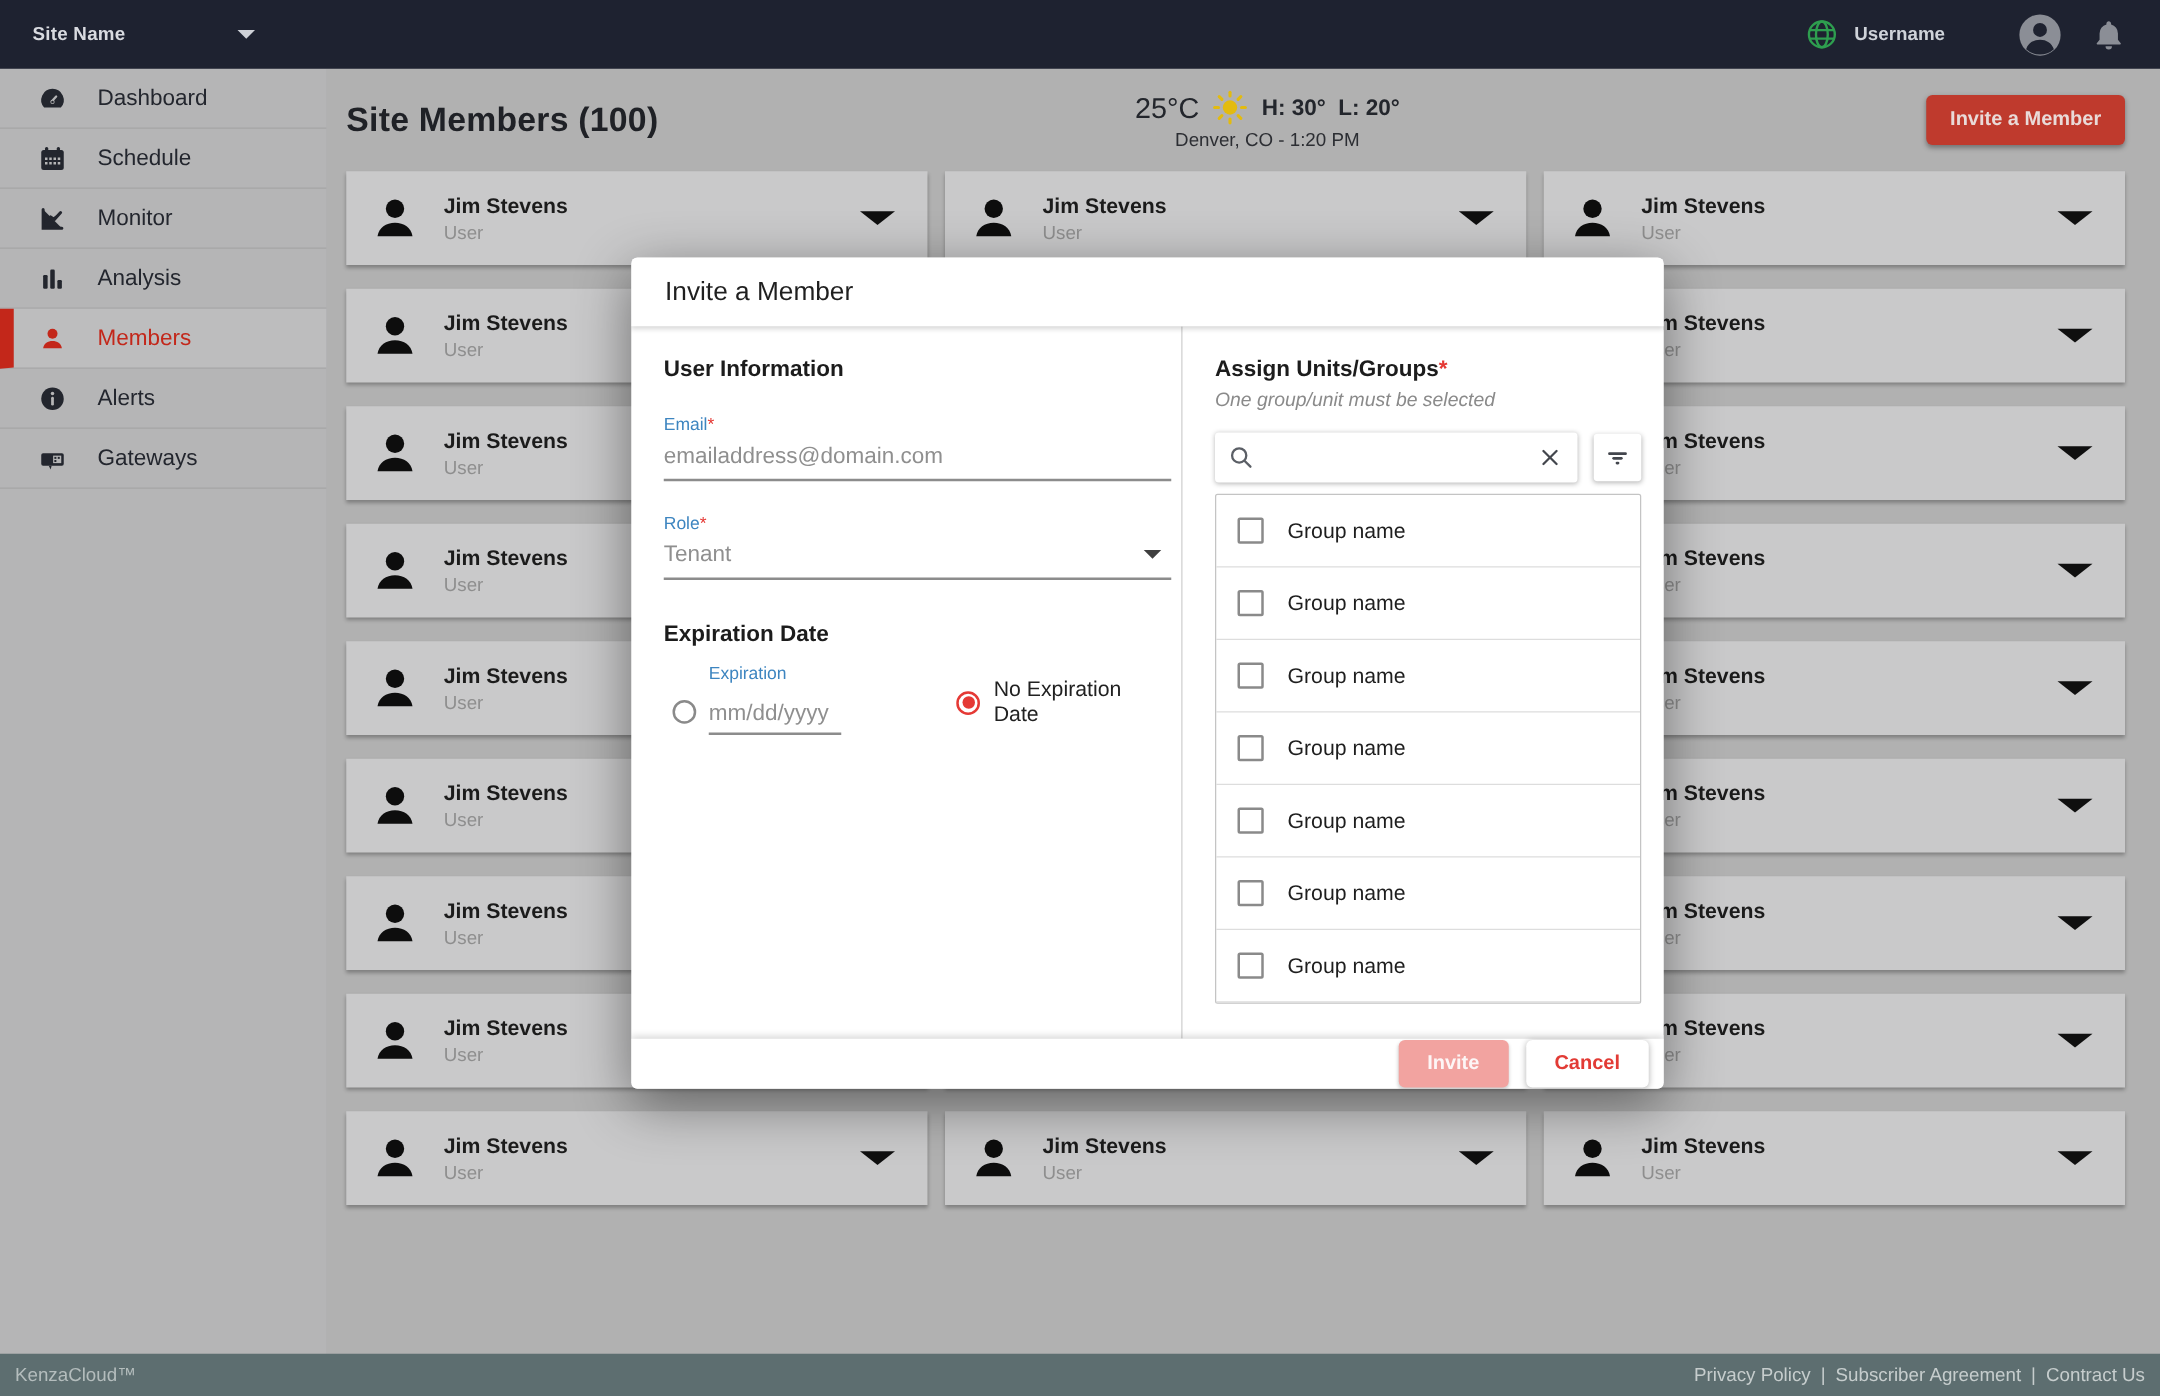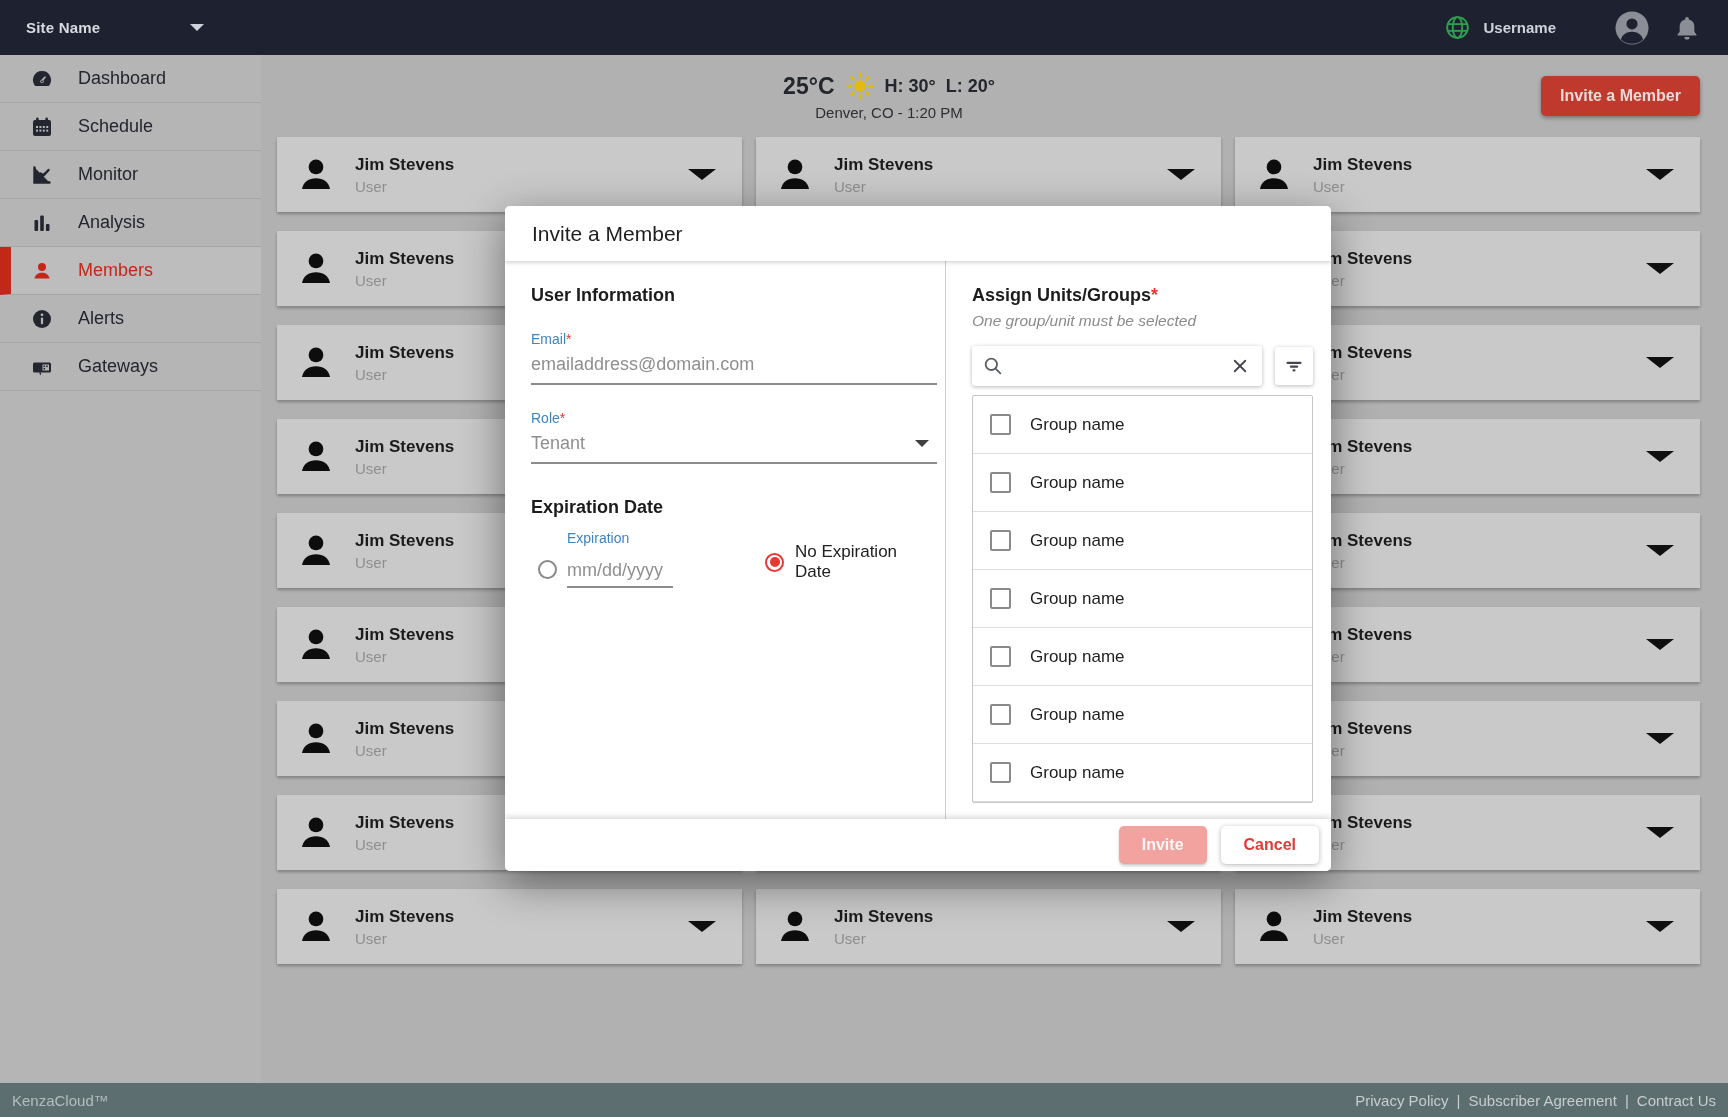--- a/index.html
+++ b/index.html
@@ -24,21 +24,21 @@
               border-bottom:1px solid #a5a5a5; color:#23262e; font-size:18px; cursor:pointer; }
   .nav-item svg { width:24px; height:24px; fill:currentColor; flex:none; }
   .nav-item.active { background:#bdbdbe; color:#c3271a; border-left:11px solid #c3271a; padding-left:19px; }
 
   
   .main { position:absolute; left:261px; top:55px; right:0; bottom:34px; overflow:hidden; }
   .main-header { display:flex; align-items:center; padding:16px 28px 14px 16px; }
   .page-title { font-size:27px; color:#1f2126; letter-spacing:.2px; white-space:nowrap; }
   .weather { flex:1; display:flex; flex-direction:column; align-items:center; margin-left:-40px; }
   .weather-line1 { display:flex; align-items:center; gap:10px; }
-  .w-temp { font-size:23px; font-weight:700; color:#23262c; }
+  .w-temp { font-size:23px; font-weight:400; color:#23262c; }
   .w-hl { font-size:18px; font-weight:700; color:#23262c; }
   .weather-line2 { font-size:15px; color:#2c2e33; margin-top:3px; }
   .invite-btn { background:#bf3a2d; color:#e9dad8; font-size:16px; font-weight:700; border:none;
                 padding:11px 19px; border-radius:5px; box-shadow:0 2px 4px rgba(0,0,0,.35); cursor:pointer; white-space:nowrap; }
 
   .grid { display:grid; grid-template-columns:repeat(3,1fr); column-gap:14px; row-gap:19px;
           padding:2px 28px 0 16px; }
   .card { height:75px; background:#c9c9ca; display:flex; align-items:center; padding:0 26px 0 18px;
           box-shadow:0 2px 3px rgba(0,0,0,.28); cursor:pointer; }
   .card svg.person { width:42px; height:42px; fill:#0d0d0d; flex:none; }
@@ -100,21 +100,21 @@
                 display:flex; align-items:center; justify-content:center; cursor:pointer; flex:none; }
 
   .group-list { margin-top:9px; border:1px solid #c4c4c4; border-radius:2px; background:#fff; }
   .group-row { height:58px; display:flex; align-items:center; gap:19px; padding-left:17px;
                border-bottom:1px solid #ddd; cursor:pointer; }
   .group-row.select-all { height:52px; }
   .group-row.select-all .group-label { font-weight:700; }
   .checkbox { width:21px; height:21px; border:2px solid #8a8a8a; border-radius:2px; background:#fff; flex:none; cursor:pointer; }
   .group-label { font-size:17px; color:#1e1e1e; }
 
-  .modal-footer { flex:none; height:52px; background:#fff; position:relative; z-index:3;
+  .modal-footer { flex:none; height:40px; background:#fff; position:relative; z-index:3;
                   box-shadow:0 -2px 6px rgba(0,0,0,.16); display:flex; align-items:center;
                   justify-content:flex-end; gap:14px; padding-right:12px; }
   .btn-invite { background:#f2a3a0; color:#fdf6f6; border:none; font-size:16px; font-weight:700;
                 padding:10px 23px; border-radius:5px; box-shadow:0 2px 3px rgba(0,0,0,.2); cursor:default; }
   .btn-cancel { background:#ffffff; color:#e23b35; border:none; font-size:16px; font-weight:700;
                 padding:10px 23px; border-radius:5px; box-shadow:0 1px 5px rgba(0,0,0,.3); cursor:pointer; }
 </style>
 </head>
 <body>
 
@@ -231,20 +231,21 @@
           </g>
       <path d="M9 17.5l1.5 3 .8-3z"></path>
         </svg>
     </span>
     <span>Gateways</span>
   </div>
 </nav>
 
 <div class="main">
   <div class="main-header">
+    <h1 class="page-title">Site Members (100)</h1>
     <div class="weather">
       <div class="weather-line1">
         <span class="w-temp">25°C</span>
         <span style="display:flex;">
           <svg width="30" height="30" viewBox="0 0 24 24" stroke="#e3bb0f" stroke-width="2" stroke-linecap="round">
             <circle cx="12" cy="12" r="4.6" fill="#e3bb0f" stroke="none"></circle>
             <line x1="12" y1="2.2" x2="12" y2="4.6"></line>
               <line x1="12" y1="19.4" x2="12" y2="21.8"></line>
             <line x1="2.2" y1="12" x2="4.6" y2="12"></line>
               <line x1="19.4" y1="12" x2="21.8" y2="12"></line>

